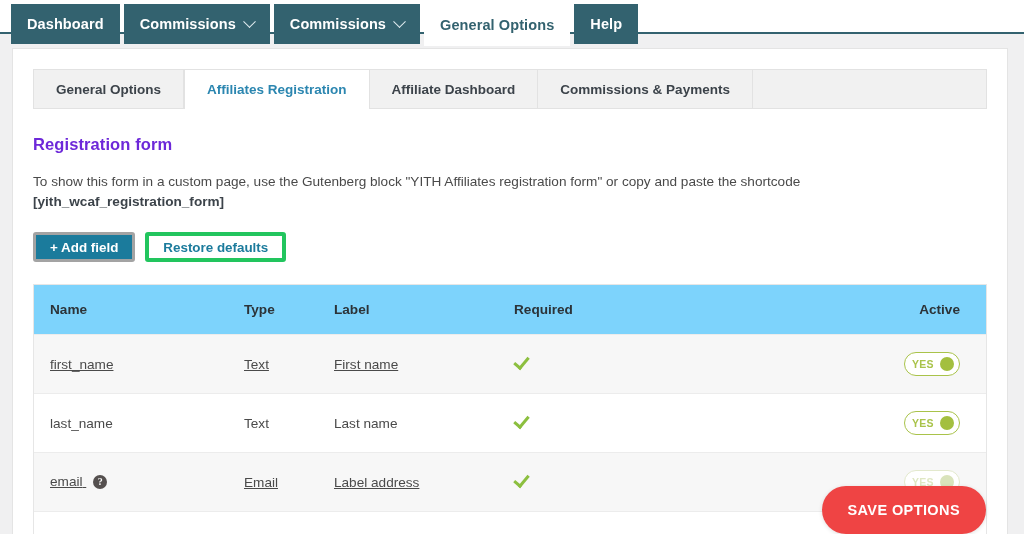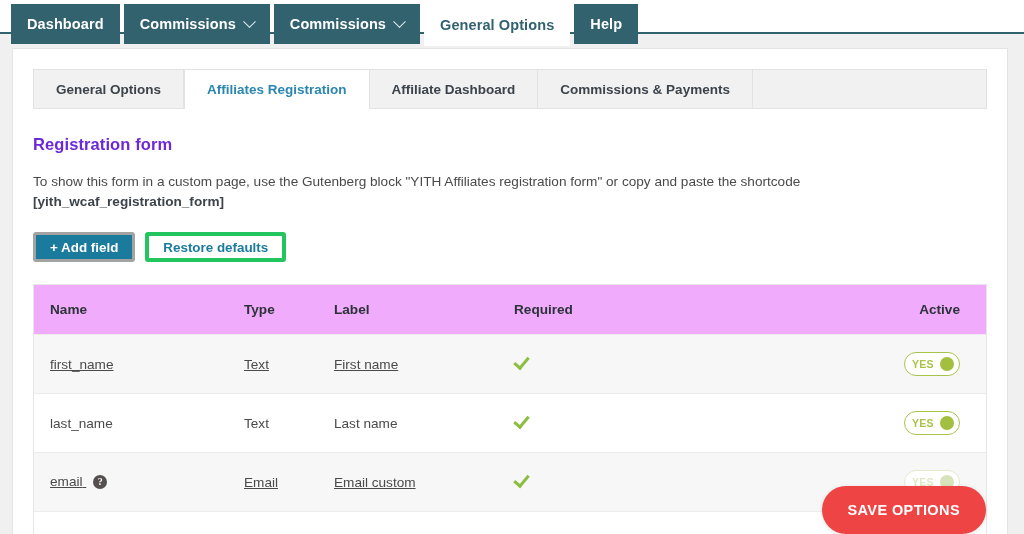--- a/index.html
+++ b/index.html
@@ -198,21 +198,21 @@
     background: #ffffff;
   }
   table { width: 100%; border-collapse: collapse; }
 
   thead th {
     text-align: left;
     font-size: 13.6px;
     font-weight: bold;
     color: #2c3338;
     padding: 17px 0 17px 0;
-    background: #f0abfc;
+    background: #7dd3fc;
     border-bottom: 1px solid #ececec;
   }
   tbody td {
     font-size: 13.6px;
     color: #4a4a4a;
     padding: 17px 0;
     border-bottom: 1px solid #ececec;
     vertical-align: middle;
   }
   tbody tr.odd td { background: #f7f7f7; text-decoration: underline; }
@@ -411,21 +411,21 @@
                 </span>
               </td>
             </tr>
 
             <tr class="odd">
               <td class="col-name">
                 <span>email</span>
                 <span class="help-icon">?</span>
               </td>
               <td class="col-type">Email</td>
-              <td class="col-label">Email custom</td>
+              <td class="col-label">Label address</td>
               <td class="col-req">
                 <span class="check"></span>
               </td>
               <td class="col-active">
                 <span class="toggle disabled">
                   <span class="lbl">YES</span>
                   <span class="knob"></span>
                 </span>
               </td>
             </tr>

